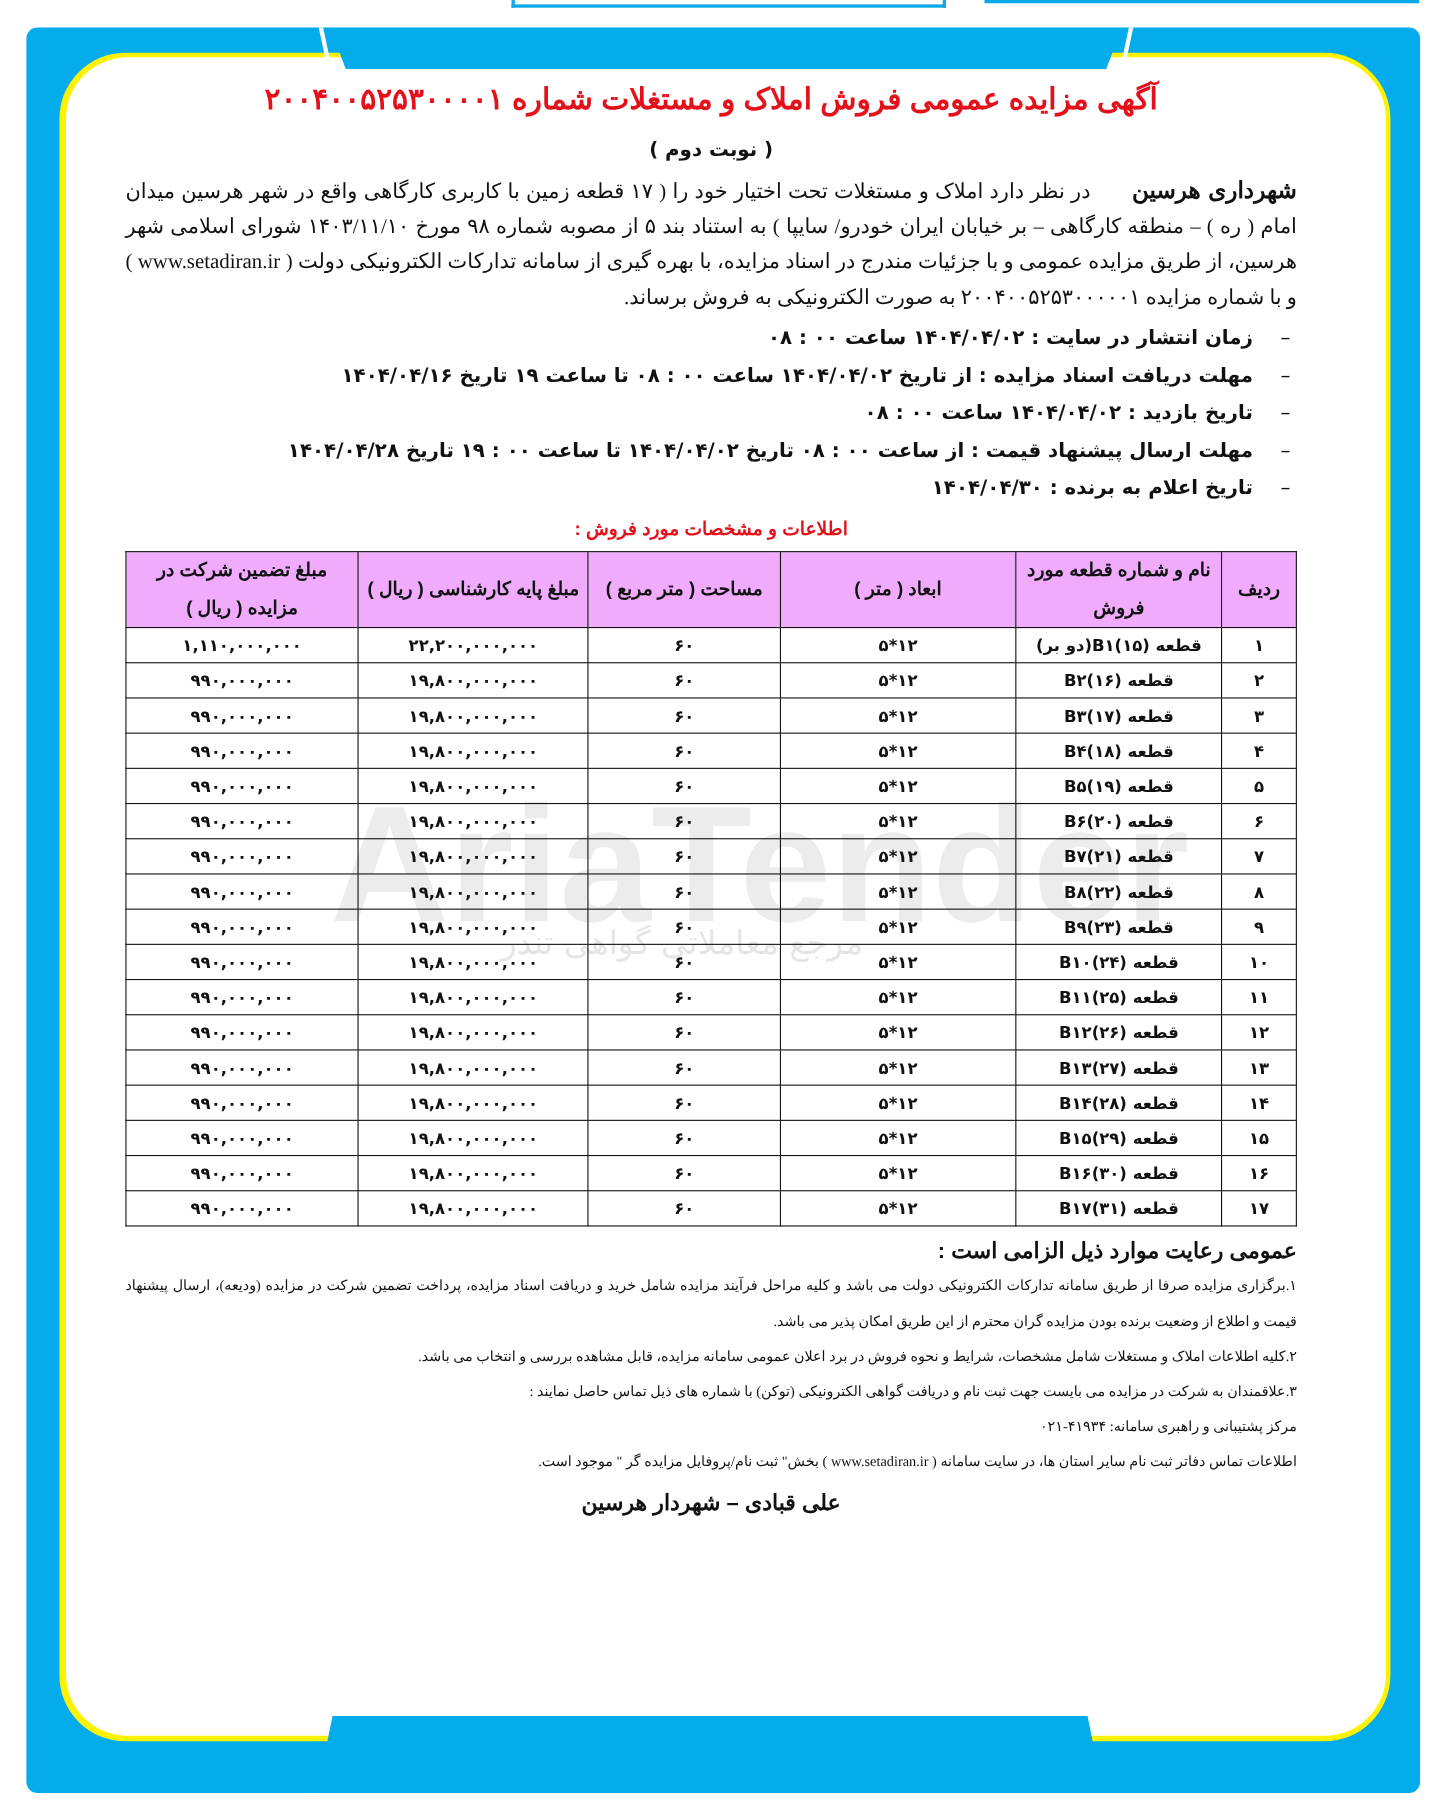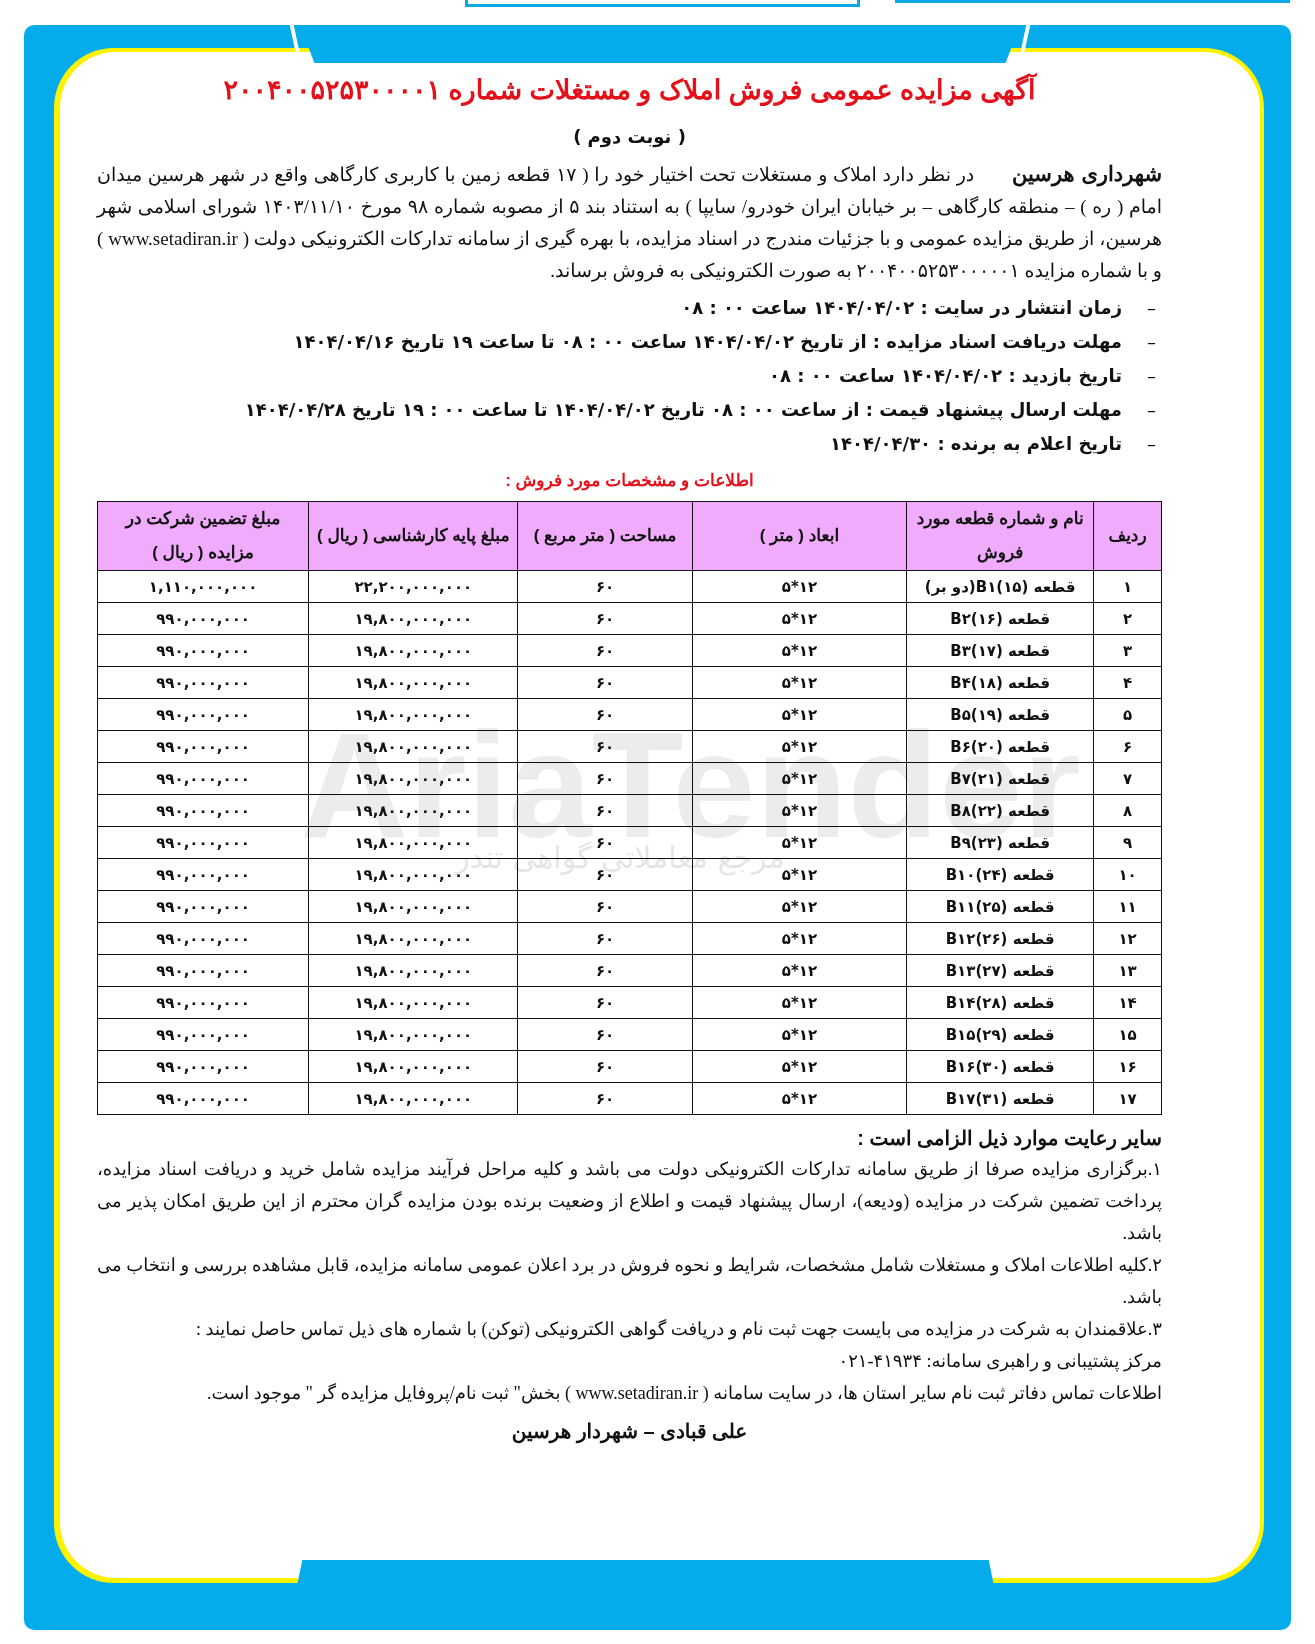--- a/index.html
+++ b/index.html
@@ -11,21 +11,21 @@
 
   .frame { position: absolute; left: 24px; top: 25px; width: 1267px; height: 1605px; background: #04acec; border-radius: 10px; }
   .yellow { position: absolute; left: 54px; top: 48px; width: 1210px; height: 1535px; background: #fff200; border-radius: 60px; }
   .inner { position: absolute; left: 60px; top: 52px; width: 1200px; height: 1526px; background: #ffffff; border-radius: 56px; }
 
   .tab-top { position: absolute; left: 300px; top: 25px; width: 720px; height: 38px; background: #04acec; clip-path: polygon(0 0, 100% 0, 98% 100%, 2% 100%); }
   .tab-top-edge-l { position: absolute; left: 294px; top: 25px; width: 4px; height: 40px; background: #fff; transform: skewX(12deg); }
   .tab-top-edge-r { position: absolute; left: 1022px; top: 25px; width: 4px; height: 40px; background: #fff; transform: skewX(-12deg); }
   .tab-bottom { position: absolute; left: 288px; top: 1560px; width: 715px; height: 70px; background: #04acec; clip-path: polygon(2% 0, 98% 0, 100% 100%, 0 100%); }
 
-  .content { position: absolute; left: 97px; top: 70px; width: 1065px; direction: rtl; text-align: right; }
+  .content { position: absolute; left: 114px; top: 70px; width: 1065px; direction: rtl; text-align: right; }
 
   .title { color: #e4111b; font-family: "Liberation Sans", sans-serif; font-weight: bold; font-size: 27px; text-align: center; height: 40px; line-height: 40px; }
   .subtitle { font-weight: bold; font-size: 18px; text-align: center; margin-top: 12px; height: 30px; line-height: 30px; }
 
   .intro { font-family: "Liberation Serif", serif; font-size: 19px; line-height: 32px; text-align: justify; margin-top: 6px; }
   .intro b { font-family: "Liberation Sans", sans-serif; font-weight: bold; font-size: 21px; margin-left: 32px; }
 
   .schedule { list-style: none; margin-top: 4px; }
   .schedule li { font-weight: bold; font-size: 18px; line-height: 34px; padding-right: 40px; position: relative; }
   .schedule li::before { content: "–"; position: absolute; right: 6px; font-weight: normal; }
@@ -36,21 +36,21 @@
   table.lots th { background: #f0abfc; border: 1.5px solid #111; font-family: "Liberation Sans", sans-serif; font-weight: bold; font-size: 17px; line-height: 34px; padding: 0 4px; text-align: center; }
   table.lots td { border: 1.5px solid #111; font-weight: bold; font-size: 15px; height: 32px; text-align: center; font-family: "DejaVu Sans", sans-serif; }
   .c-row { width: 68px; }
   .c-name { width: 188px; }
   .c-dim { width: 216px; margin-top: 33px; }
   .c-area { width: 175px; }
   .c-base { width: 210px; }
   .c-dep { width: 212px; }
 
   .notes-title { font-family: "Liberation Sans", sans-serif; font-weight: bold; font-size: 20px; margin-top: 8px; line-height: 30px; }
-  .note { font-family: "Liberation Serif", serif; font-size: 18px; line-height: 32px; text-align: justify; }
+  .note { font-family: "Liberation Serif", serif; font-size: 13px; line-height: 32px; text-align: justify; }
 
   .signature { font-family: "Liberation Sans", sans-serif; font-weight: bold; font-size: 20px; text-align: center; margin-top: 6px; line-height: 32px; }
 
   .watermark { position: absolute; left: 300px; top: 700px; width: 640px; height: 200px; color: rgba(170,170,170,0.22); font-family: "Liberation Sans", sans-serif; font-weight: bold; font-size: 150px; line-height: 170px; pointer-events: none; text-align: center; }
   .watermark-sub { position: absolute; left: 300px; top: 840px; width: 640px; color: rgba(170,170,170,0.3); font-size: 30px; text-align: center; direction: rtl; pointer-events: none; }
 </style>
 </head>
 <body>
 
 <div class="top-strip-left"></div>
@@ -230,21 +230,21 @@
           <td>۱۷</td>
           <td dir="rtl">قطعه B۱۷(۳۱)</td>
           <td>۱۲*۵</td>
           <td>۶۰</td>
           <td>۱۹,۸۰۰,۰۰۰,۰۰۰</td>
           <td>۹۹۰,۰۰۰,۰۰۰</td>
         </tr>
       </tbody>
   </table>
 
-  <div class="notes-title">سایر رعایت موارد ذیل الزامی است :</div>
+  <div class="notes-title">عمومی رعایت موارد ذیل الزامی است :</div>
   <p class="note">۱.برگزاری مزایده صرفا از طریق سامانه تدارکات الکترونیکی دولت می باشد و کلیه مراحل فرآیند مزایده شامل خرید و دریافت اسناد مزایده، پرداخت تضمین شرکت در مزایده (ودیعه)، ارسال پیشنهاد قیمت و اطلاع از وضعیت برنده بودن مزایده گران محترم از این طریق امکان پذیر می باشد.</p>
   <p class="note">۲.کلیه اطلاعات املاک و مستغلات شامل مشخصات، شرایط و نحوه فروش در برد اعلان عمومی سامانه مزایده، قابل مشاهده بررسی و انتخاب می باشد.</p>
   <p class="note">۳.علاقمندان به شرکت در مزایده می بایست جهت ثبت نام و دریافت گواهی الکترونیکی (توکن) با شماره های ذیل تماس حاصل نمایند :</p>
   <p class="note">مرکز پشتیبانی و راهبری سامانه: ۴۱۹۳۴-۰۲۱</p>
   <p class="note">اطلاعات تماس دفاتر ثبت نام سایر استان ها، در سایت سامانه ( www.setadiran.ir ) بخش" ثبت نام/پروفایل مزایده گر " موجود است.</p>
 
   <div class="signature">علی قبادی – شهردار هرسین</div>
 </div>
 
 </body></html>

